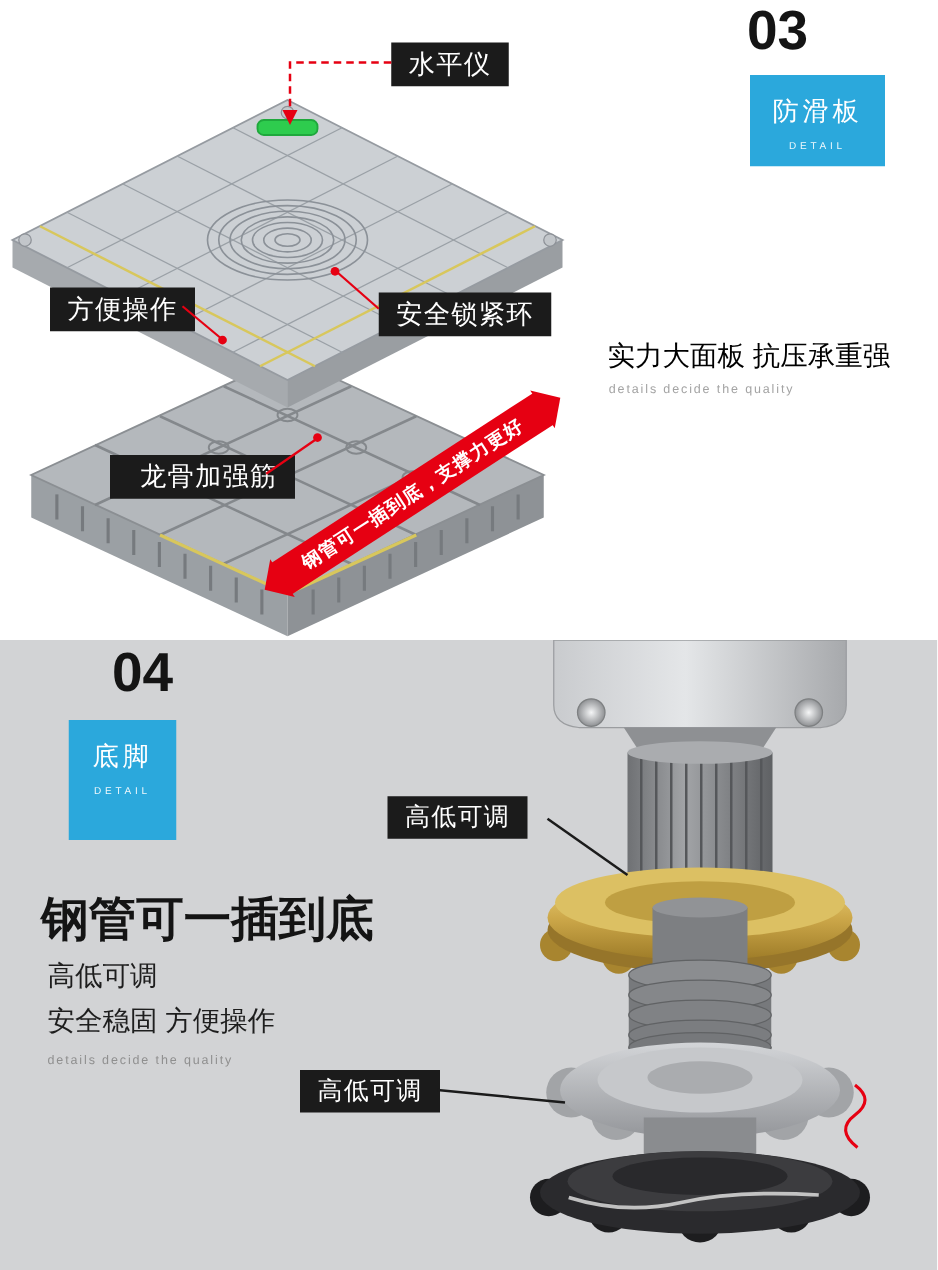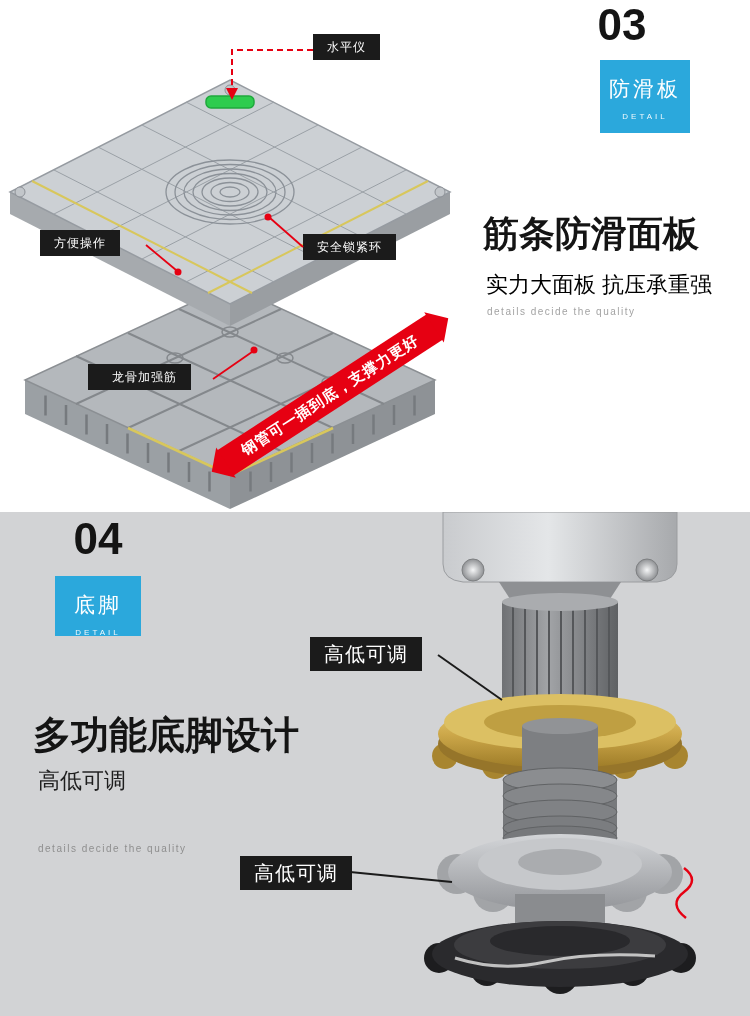--- a/index.html
+++ b/index.html
@@ -5,29 +5,29 @@
   * { margin:0; padding:0; box-sizing:border-box; }
   body { font-family: "Liberation Sans", "DejaVu Sans", sans-serif; background:#fff; }
   .page { position:relative; width:750px; height:1016px; overflow:hidden; background:#ffffff; }
 
   .sec { position:absolute; left:0; width:750px; }
   .sec1 { top:0; height:512px; background:#ffffff; }
   .sec2 { top:512px; height:504px; background:#d2d3d5; }
 
   .big-num { position:absolute; font-size:44px; font-weight:bold; color:#141414; width:84px; text-align:center; }
   .num3 { left:580px; top:0; }
-  .num4 { left:56px; top:2px; }
+  .num4 { left:72px; top:2px; }
 
   .badge { position:absolute; background:#2ba8dc; color:#fff; text-align:center; }
-  .badge3 { left:600px; top:60px; width:90px; height:73px; }
-  .badge4 { left:55px; top:64px; width:86px; height:60px; }
+  .badge3 { left:600px; top:60px; width:108px; height:73px; }
+  .badge4 { left:55px; top:64px; width:86px; height:96px; }
   .badge-title { font-size:21px; margin-top:15px; letter-spacing:3px; }
   .badge-sub { font-size:8px; letter-spacing:3px; margin-top:9px; opacity:.92; }
 
-  .callout { position:absolute; background:#1b1b1b; color:#ffffff; font-size:12px;
+  .callout { position:absolute; background:#1b1b1b; color:#ffffff; font-size:21px;
              line-height:1; padding:7px 14px; letter-spacing:1px; white-space:nowrap; }
   .co-level  { left:313px; top:34px; }
   .co-rib    { left:40px;  top:230px; }
   .co-gear   { left:303px; top:234px; }
   .co-keel   { left:88px;  top:364px;padding-left:24px; }
   .co-lock   { left:310px; top:125px; font-size:20px; }
   .co-height { left:240px; top:344px; font-size:20px; }
 
   .headline { position:absolute; font-weight:bold; color:#141414; white-space:nowrap; }
   .sec1-headline { left:483px; top:210px; font-size:36px; }
@@ -146,21 +146,20 @@
     <div class="callout co-level">水平仪</div>
     <div class="callout co-rib">方便操作</div>
     <div class="callout co-gear">安全锁紧环</div>
     <div class="callout co-keel">龙骨加强筋</div>
 
     <div class="big-num num3">03</div>
     <div class="badge badge3">
       <div class="badge-title">防滑板</div>
       <div class="badge-sub">DETAIL</div>
     </div>
-    <div class="headline sec1-headline">筋条防滑面板</div>
     <div class="sec1-sub">实力大面板 抗压承重强</div>
     <div class="tagline sec1-tag">details decide the quality</div>
   </section>
 
   <section class="sec sec2">
 
     <svg class="foot-art" width="330" height="500" viewBox="0 0 330 500">
       <defs>
         <linearGradient id="gCol" x1="0" y1="0" x2="1" y2="0">
           <stop offset="0" stop-color="#c9cbce"></stop>
@@ -254,22 +253,23 @@
     </svg>
 
     <div class="callout co-lock">高低可调</div>
     <div class="callout co-height">高低可调</div>
 
     <div class="big-num num4">04</div>
     <div class="badge badge4">
       <div class="badge-title">底脚</div>
       <div class="badge-sub">DETAIL</div>
     </div>
-    <div class="headline sec2-headline">多功能底脚设计</div>
+    <div class="headline sec2-headline">钢管可一插到底</div>
     <div class="sec2-line sec2-line1">高低可调</div>
+    <div class="sec2-line sec2-line2">安全稳固 方便操作</div>
     <div class="tagline sec2-tag">details decide the quality</div>
   </section>
 
   <svg class="connectors" width="750" height="1016" viewBox="0 0 750 1016">
 
     <polyline points="313,50 232,50 232,88" fill="none" stroke="#e60012" stroke-width="2" stroke-dasharray="6,4"></polyline>
     <polygon points="232,100 226,88 238,88" fill="#e60012"></polygon>
 
     <line x1="146" y1="245" x2="176" y2="270" stroke="#e60012" stroke-width="1.8"></line>
     <circle cx="178" cy="272" r="3.5" fill="#e60012"></circle>

